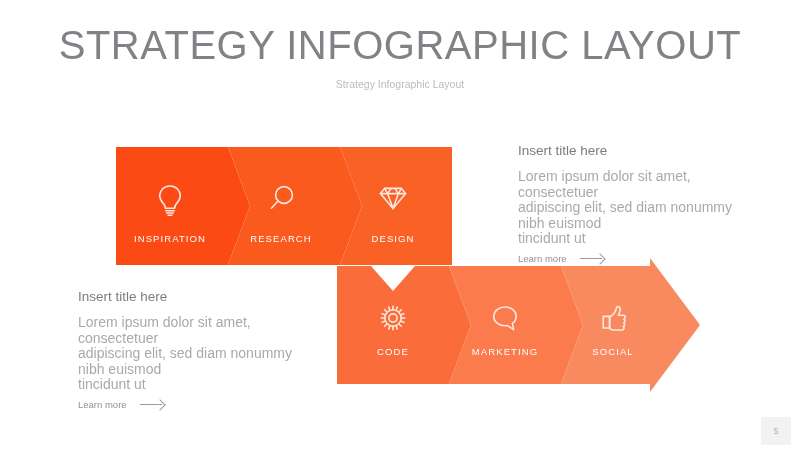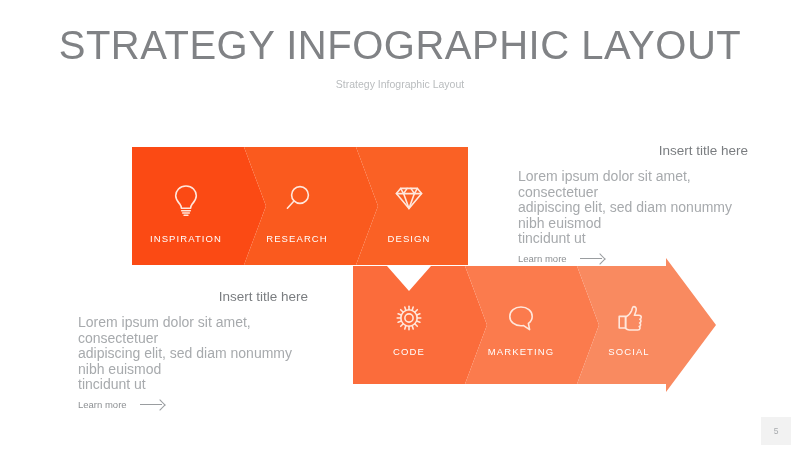--- a/index.html
+++ b/index.html
@@ -41,21 +41,20 @@
     color: #b9bcbe;
   }
 
   
   #diagram {
     position: absolute;
     left: 0;
     top: 0;
     width: 637px;
     height: 450px;
-    margin-left: 16px;
   }
   #diagram svg {
     display: block;
   }
   .seg-label {
     font-family: "Liberation Sans", sans-serif;
     font-size: 9.5px;
     letter-spacing: 1.1px;
     fill: #ffffff;
     text-anchor: middle;
@@ -72,21 +71,20 @@
   .text-block {
     position: absolute;
     width: 230px;
   }
   .tb-title {
     font-size: 13.5px;
     line-height: 18px;
     color: #7a7d80;
     margin: 0 0 9px 0;
     font-weight: 400;
-    text-align: right;
   }
   .tb-body {
     font-size: 14px;
     line-height: 15.5px;
     color: #a7aaad;
     margin: 0;
   }
   .tb-more {
     margin-top: 6px;
     display: flex;

